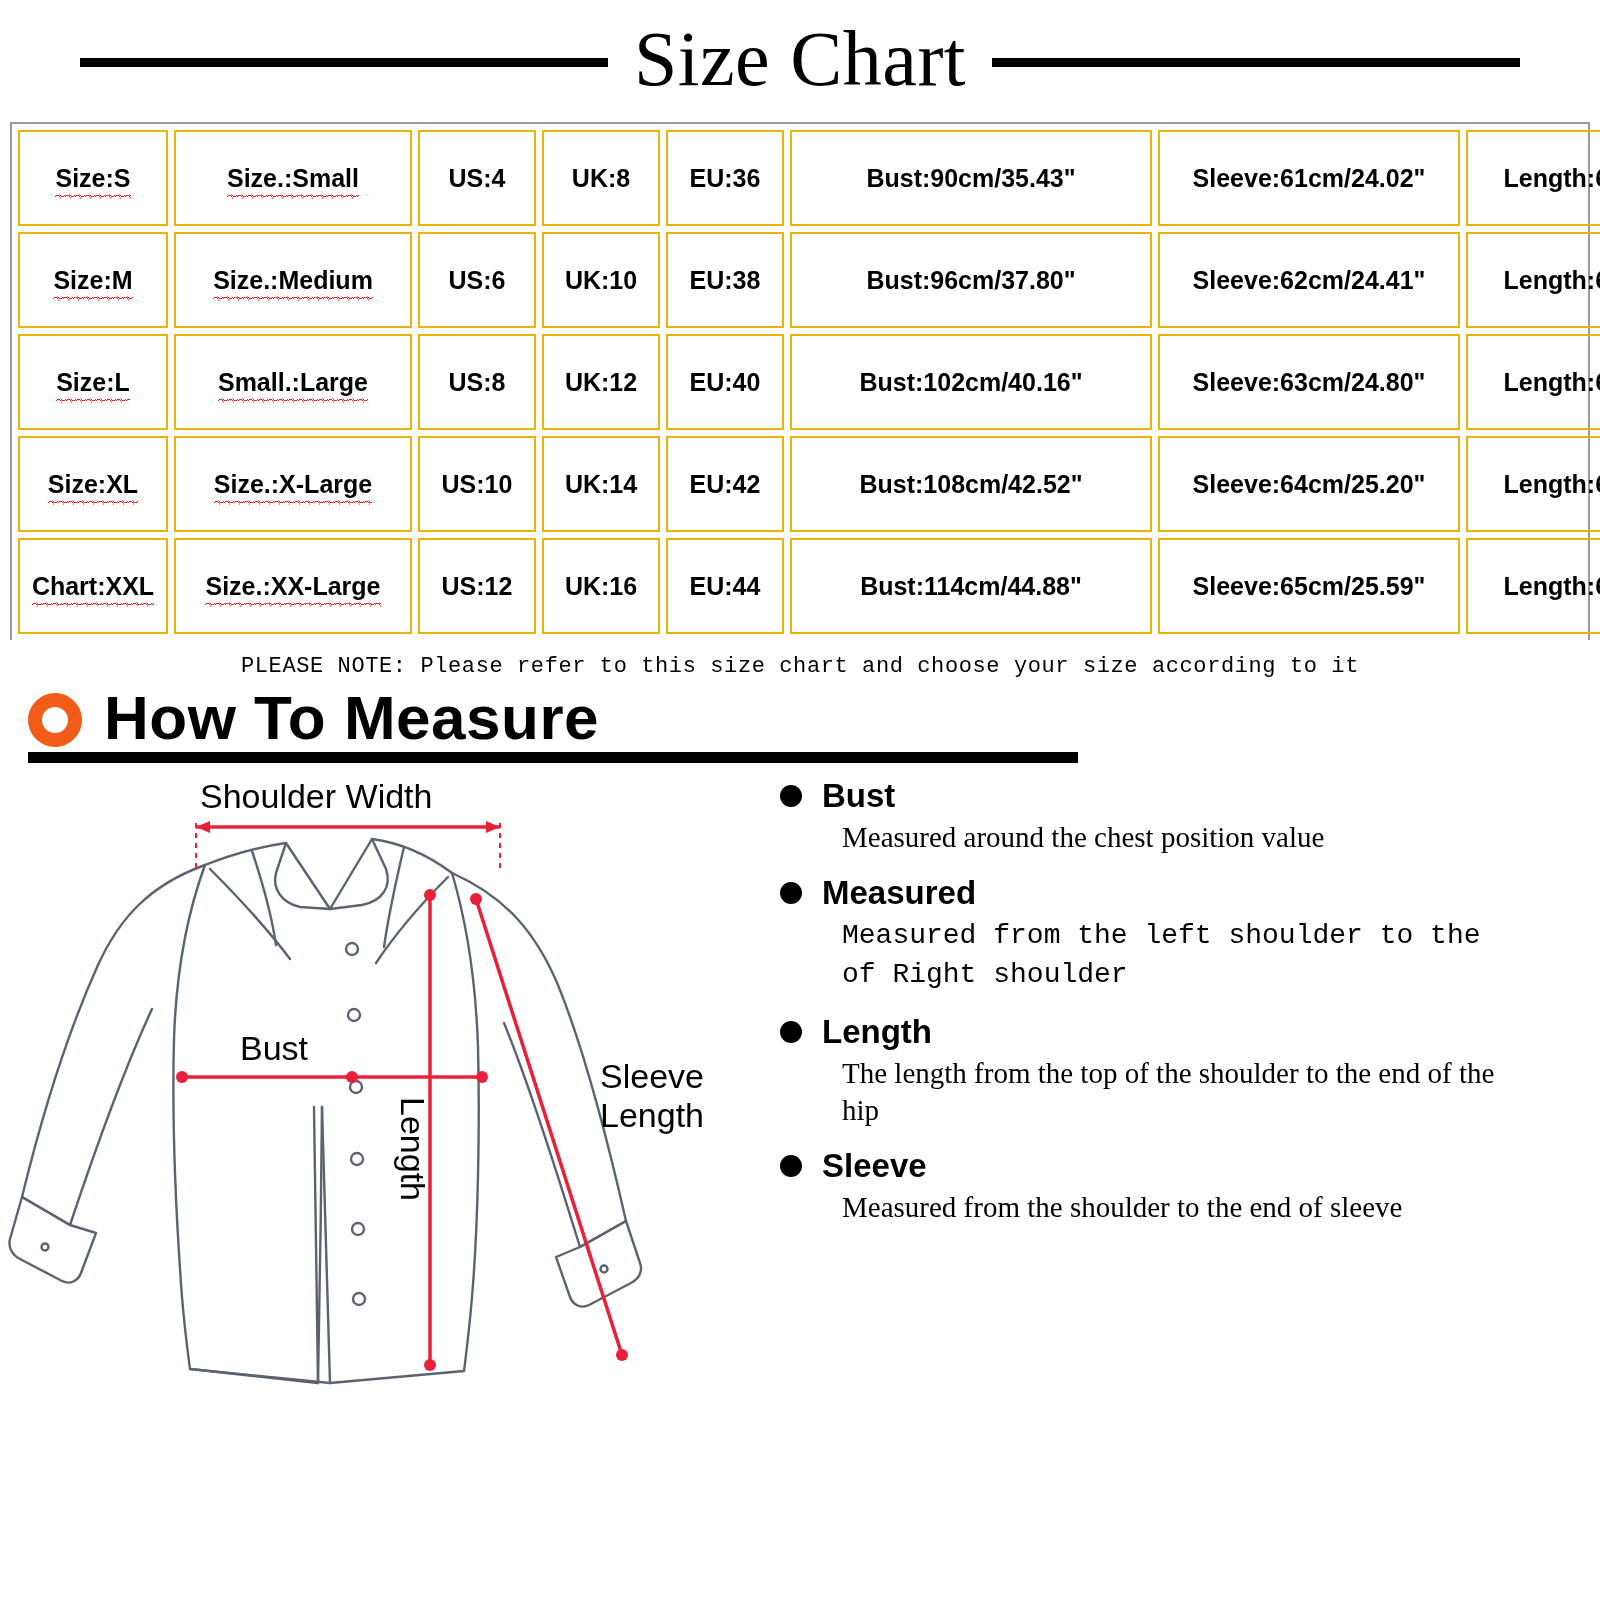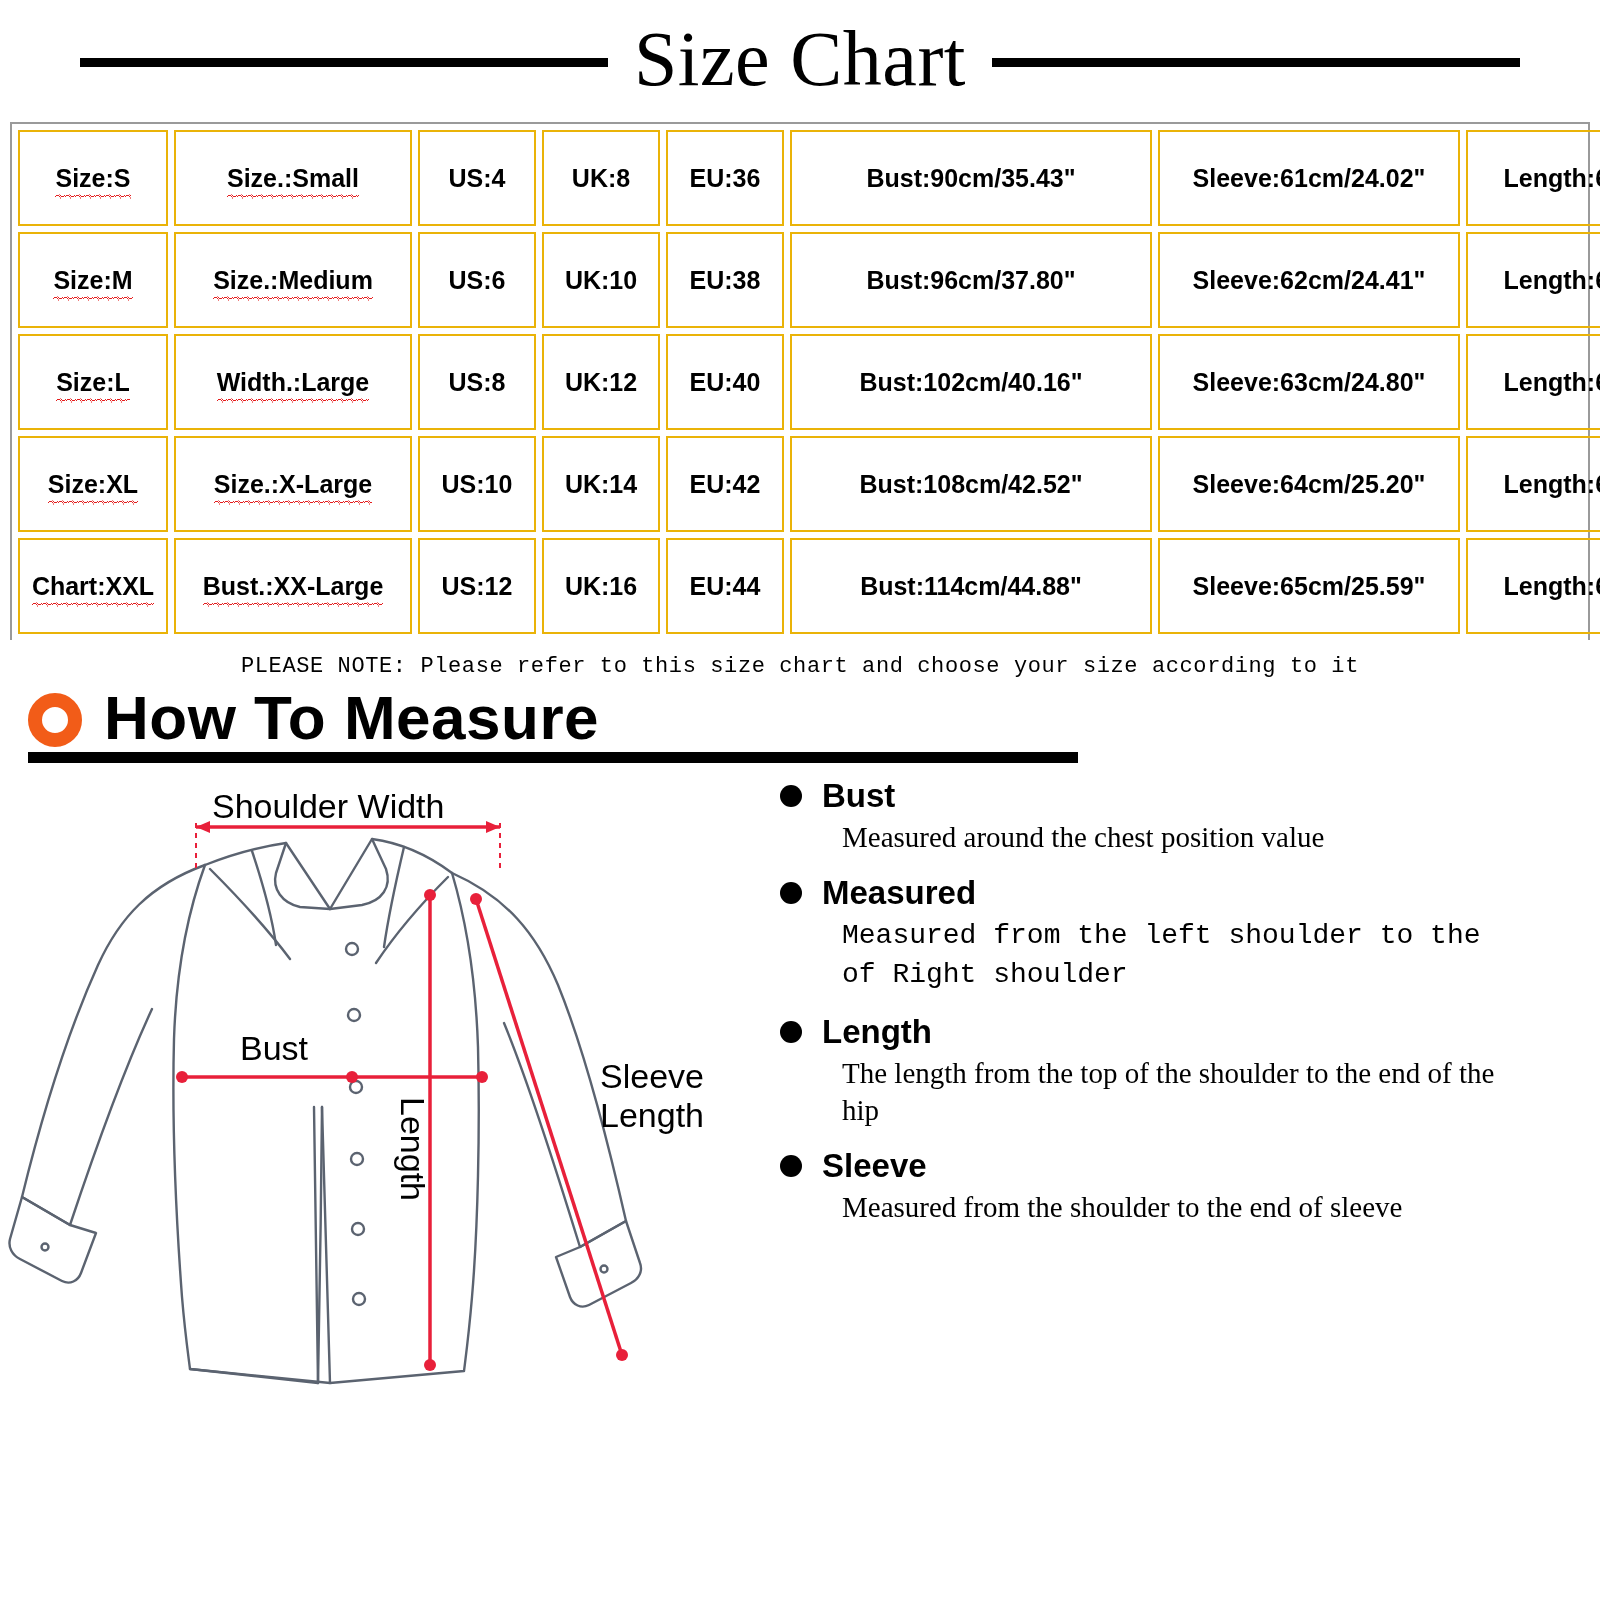--- a/index.html
+++ b/index.html
@@ -171,21 +171,21 @@
   .def-body.mono {
     font-family: "Liberation Mono", monospace;
     font-size: 28px;
     line-height: 1.4;
   }
   .diagram-label {
     position: absolute;
     font-size: 34px;
     font-family: "Liberation Sans", sans-serif;
   }
-  .lbl-shoulder { left: 212px; top: 0px; margin-top: 10px; }
+  .lbl-shoulder { left: 200px; top: 0px; }
   .lbl-bust { left: 240px; top: 252px; }
   .lbl-sleeve { left: 600px; top: 280px; line-height: 1.15; }
   .lbl-length {
     left: 432px;
     top: 320px;
     transform: rotate(90deg);
     transform-origin: left top;
   }
 </style>
 </head>
@@ -215,41 +215,41 @@
         <td class="c1"><span class="squiggle">Size.:Medium</span></td>
         <td class="c2">US:6</td>
         <td class="c3">UK:10</td>
         <td class="c4">EU:38</td>
         <td class="c5">Bust:96cm/37.80"</td>
         <td class="c6">Sleeve:62cm/24.41"</td>
         <td class="c7">Length:63cm/24.80"</td>
       </tr>
       <tr>
         <td class="c0"><span class="squiggle">Size:L</span></td>
-        <td class="c1"><span class="squiggle">Width.:Large</span></td>
+        <td class="c1"><span class="squiggle">Small.:Large</span></td>
         <td class="c2">US:8</td>
         <td class="c3">UK:12</td>
         <td class="c4">EU:40</td>
         <td class="c5">Bust:102cm/40.16"</td>
         <td class="c6">Sleeve:63cm/24.80"</td>
         <td class="c7">Length:64cm/25.20"</td>
       </tr>
       <tr>
         <td class="c0"><span class="squiggle">Size:XL</span></td>
         <td class="c1"><span class="squiggle">Size.:X-Large</span></td>
         <td class="c2">US:10</td>
         <td class="c3">UK:14</td>
         <td class="c4">EU:42</td>
         <td class="c5">Bust:108cm/42.52"</td>
         <td class="c6">Sleeve:64cm/25.20"</td>
         <td class="c7">Length:65cm/25.59"</td>
       </tr>
       <tr>
         <td class="c0"><span class="squiggle">Chart:XXL</span></td>
-        <td class="c1"><span class="squiggle">Bust.:XX-Large</span></td>
+        <td class="c1"><span class="squiggle">Size.:XX-Large</span></td>
         <td class="c2">US:12</td>
         <td class="c3">UK:16</td>
         <td class="c4">EU:44</td>
         <td class="c5">Bust:114cm/44.88"</td>
         <td class="c6">Sleeve:65cm/25.59"</td>
         <td class="c7">Length:66cm/25.98"</td>
       </tr>
     </tbody>
   </table>
 </div>

